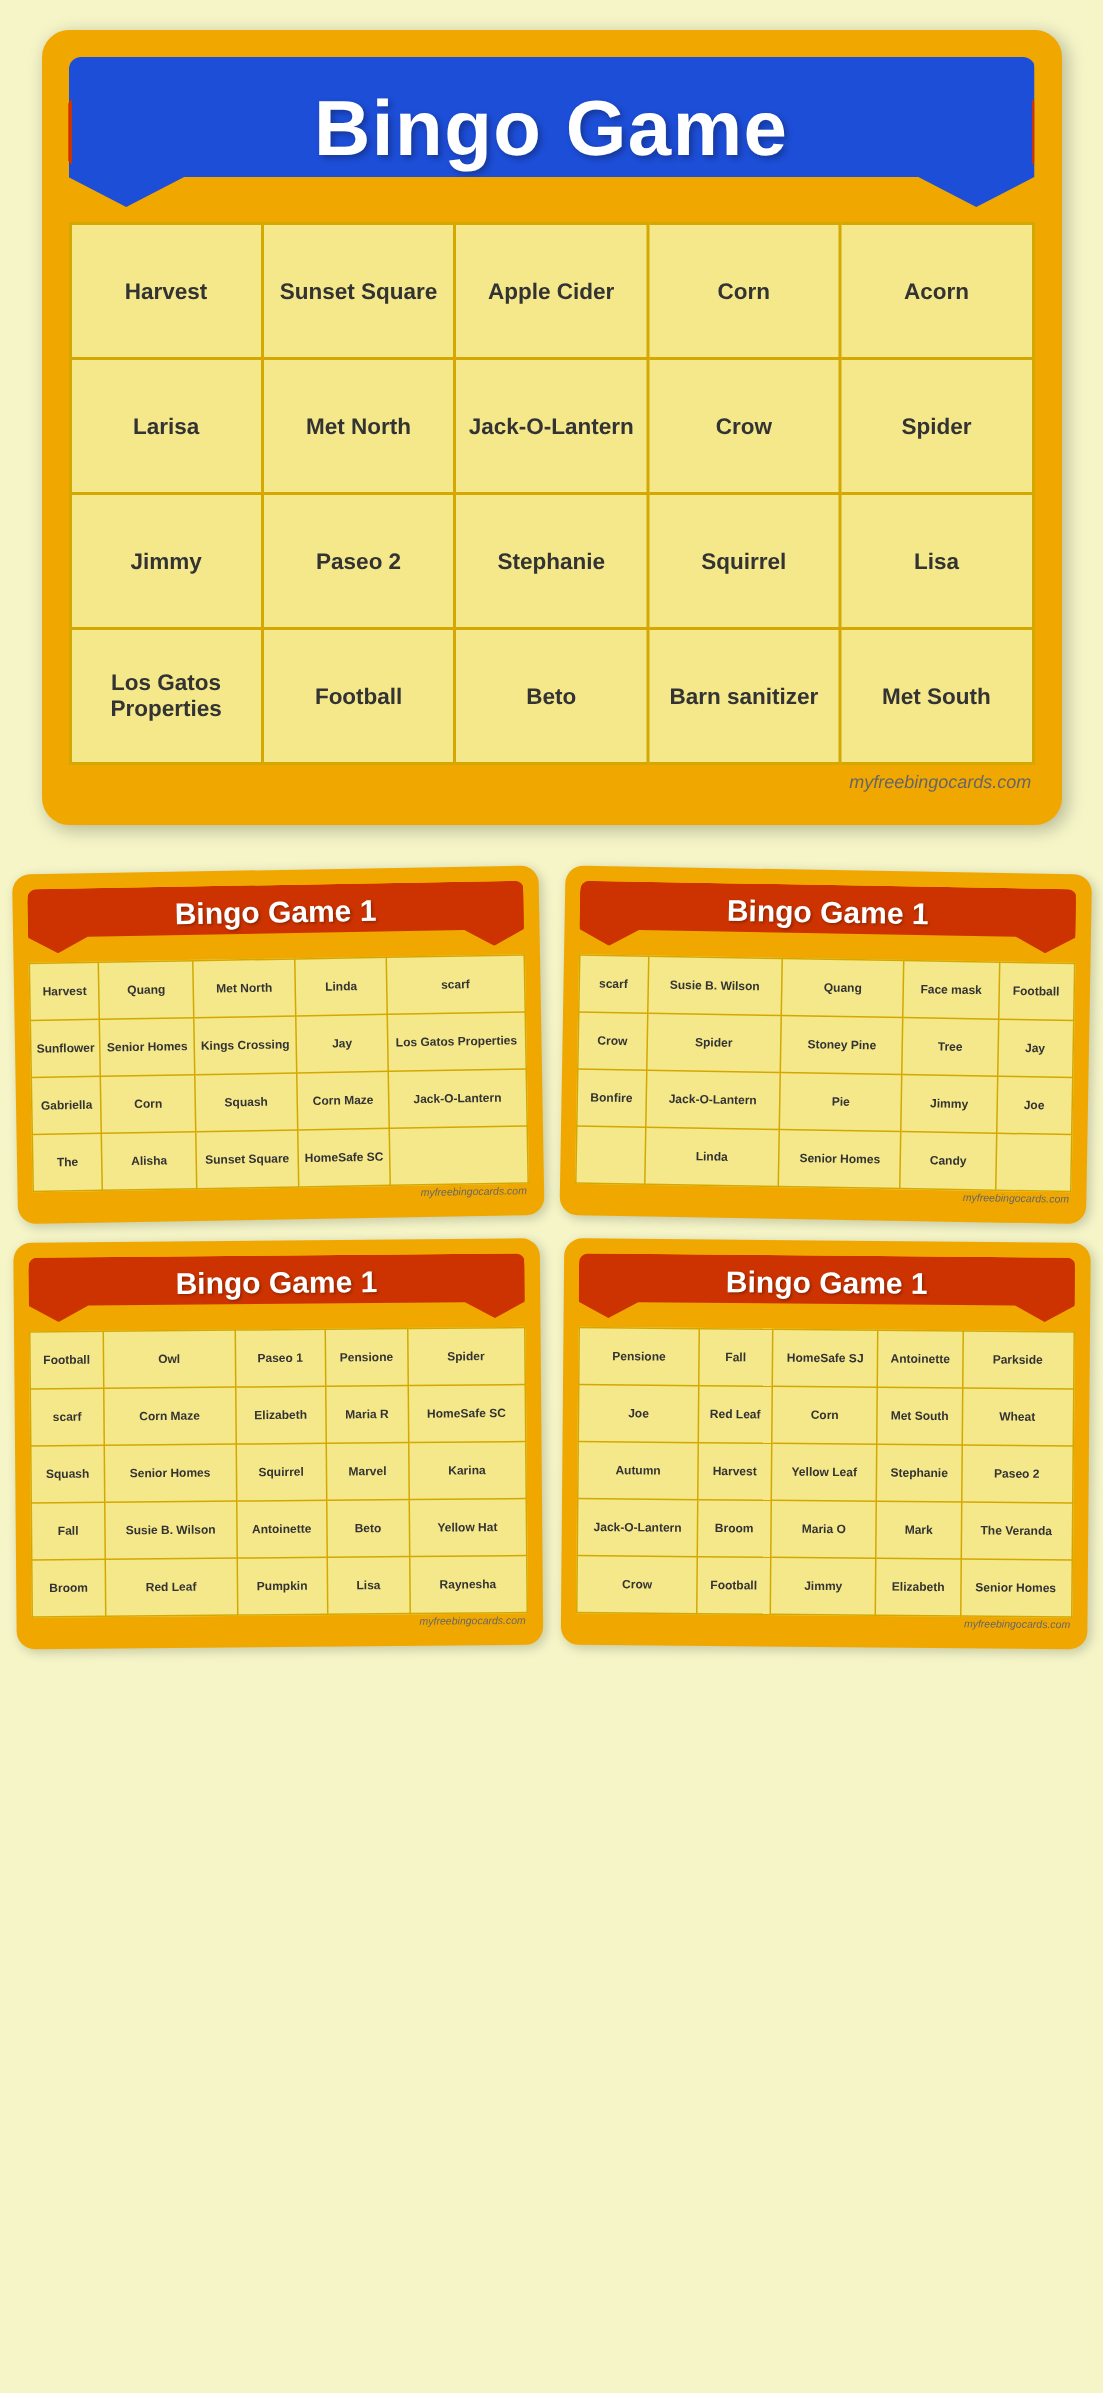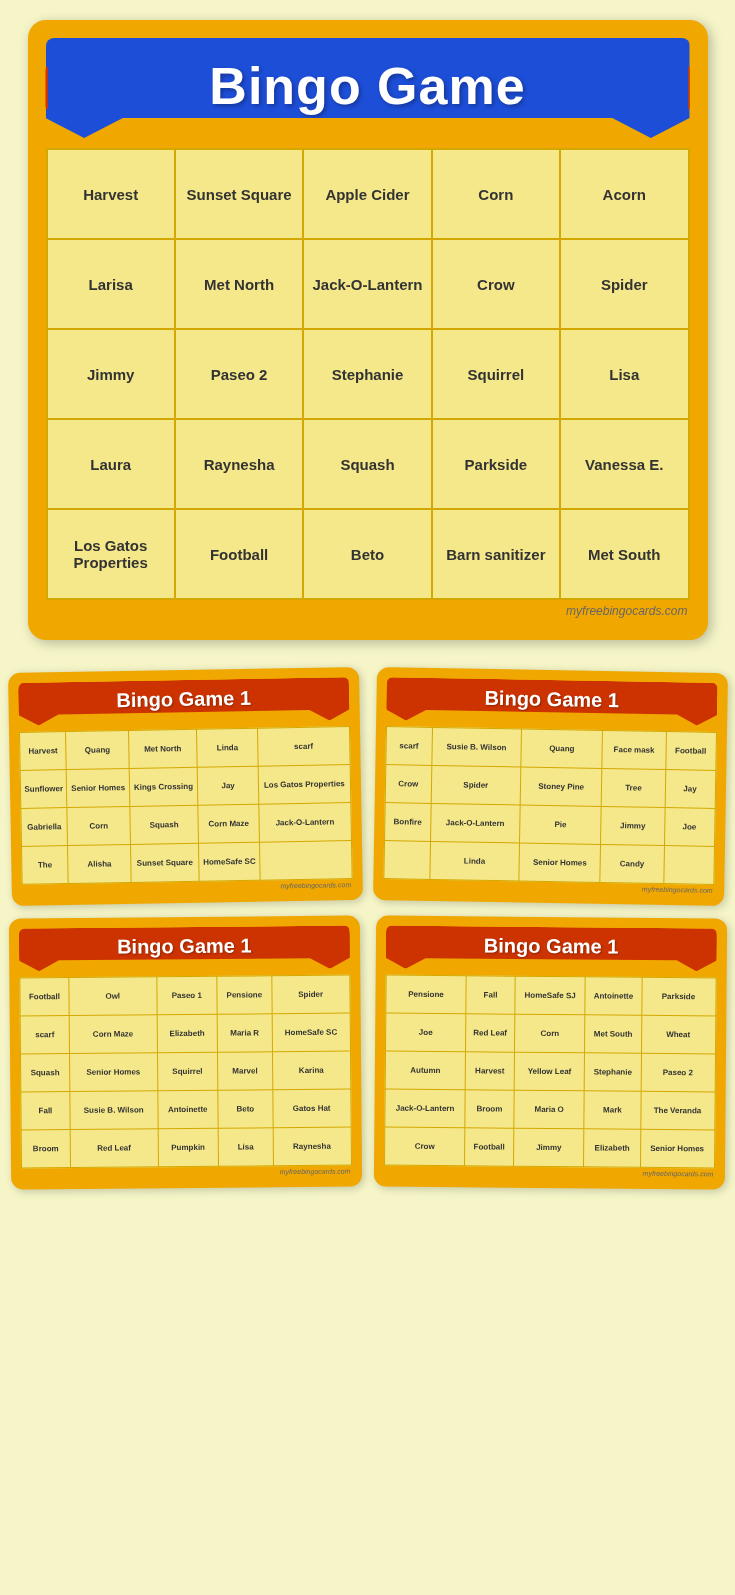--- a/index.html
+++ b/index.html
@@ -212,27 +212,20 @@
           <td>Spider</td>
         </tr>
         <tr>
           <td>Jimmy</td>
           <td>Paseo 2</td>
           <td>Stephanie</td>
           <td>Squirrel</td>
           <td>Lisa</td>
         </tr>
         <tr>
-          <td>Laura</td>
-          <td>Raynesha</td>
-          <td>Squash</td>
-          <td>Parkside</td>
-          <td>Vanessa E.</td>
-        </tr>
-        <tr>
           <td>Los Gatos Properties</td>
           <td>Football</td>
           <td>Beto</td>
           <td>Barn sanitizer</td>
           <td>Met South</td>
         </tr>
       </tbody>
   </table>
   <div class="watermark">myfreebingocards.com</div>
 </div>
@@ -342,21 +335,21 @@
             <td>Senior Homes</td>
             <td>Squirrel</td>
             <td>Marvel</td>
             <td>Karina</td>
           </tr>
           <tr>
             <td>Fall</td>
             <td>Susie B. Wilson</td>
             <td>Antoinette</td>
             <td>Beto</td>
-            <td>Gatos Hat</td>
+            <td>Yellow Hat</td>
           </tr>
           <tr>
             <td>Broom</td>
             <td>Red Leaf</td>
             <td>Pumpkin</td>
             <td>Lisa</td>
             <td>Raynesha</td>
           </tr>
         </tbody>
     </table>

